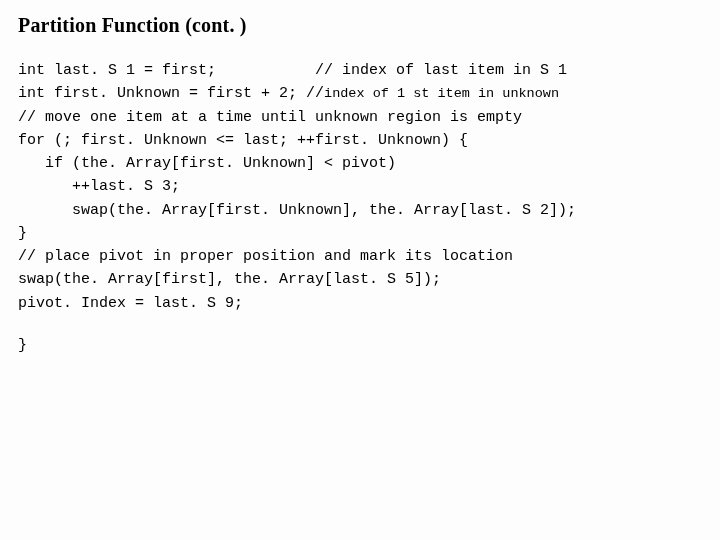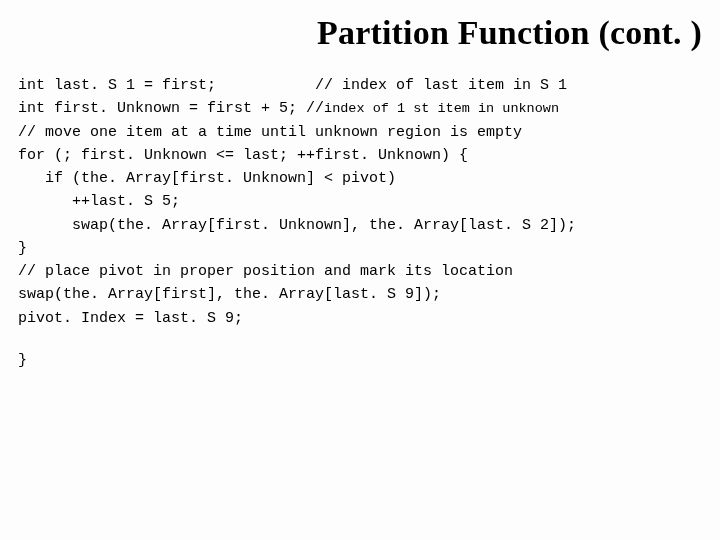--- a/index.html
+++ b/index.html
@@ -12,22 +12,22 @@
     color: #000;
   }
   .slide {
     width: 720px;
     height: 540px;
     box-sizing: border-box;
     padding: 10px 18px;
     position: relative;
   }
   .title {
-    text-align: right;
-    font-size: 34px;
+    text-align: left;
+    font-size: 20px;
     font-weight: bold;
     margin: 4px 0 22px 0;
     letter-spacing: 0.2px;
   }
   pre.code {
     font-family: "Courier New", Courier, monospace;
     font-size: 15px;
     line-height: 1.55;
     white-space: pre;
     margin: 0;
@@ -44,28 +44,28 @@
   .smallcomment { font-size: 13.5px; }
 </style>
 </head>
 <body>
 
 <div class="slide">
 
   <div class="title">Partition Function (cont. )</div>
 
   <pre class="code block1"><span>int last. S 1 = first;           // index of last item in S 1</span>
-<span>int first. Unknown = first + 5; //</span><span class="smallcomment">index of 1 st item in unknown</span></pre>
+<span>int first. Unknown = first + 2; //</span><span class="smallcomment">index of 1 st item in unknown</span></pre>
 
   <pre class="code block2"><span>// move one item at a time until unknown region is empty</span>
 <span>for (; first. Unknown &lt;= last; ++first. Unknown) {</span>
 <span>   if (the. Array[first. Unknown] &lt; pivot)</span>
-<span>      ++last. S 5;</span>
+<span>      ++last. S 3;</span>
 <span>      swap(the. Array[first. Unknown], the. Array[last. S 2]);</span>
 <span>}</span></pre>
 
   <pre class="code block3"><span>// place pivot in proper position and mark its location</span>
-<span>swap(the. Array[first], the. Array[last. S 9]);</span>
+<span>swap(the. Array[first], the. Array[last. S 5]);</span>
 <span>pivot. Index = last. S 9;</span></pre>
 
   <div class="closebrace">}</div>
 
 </div>
 
 </body></html>

